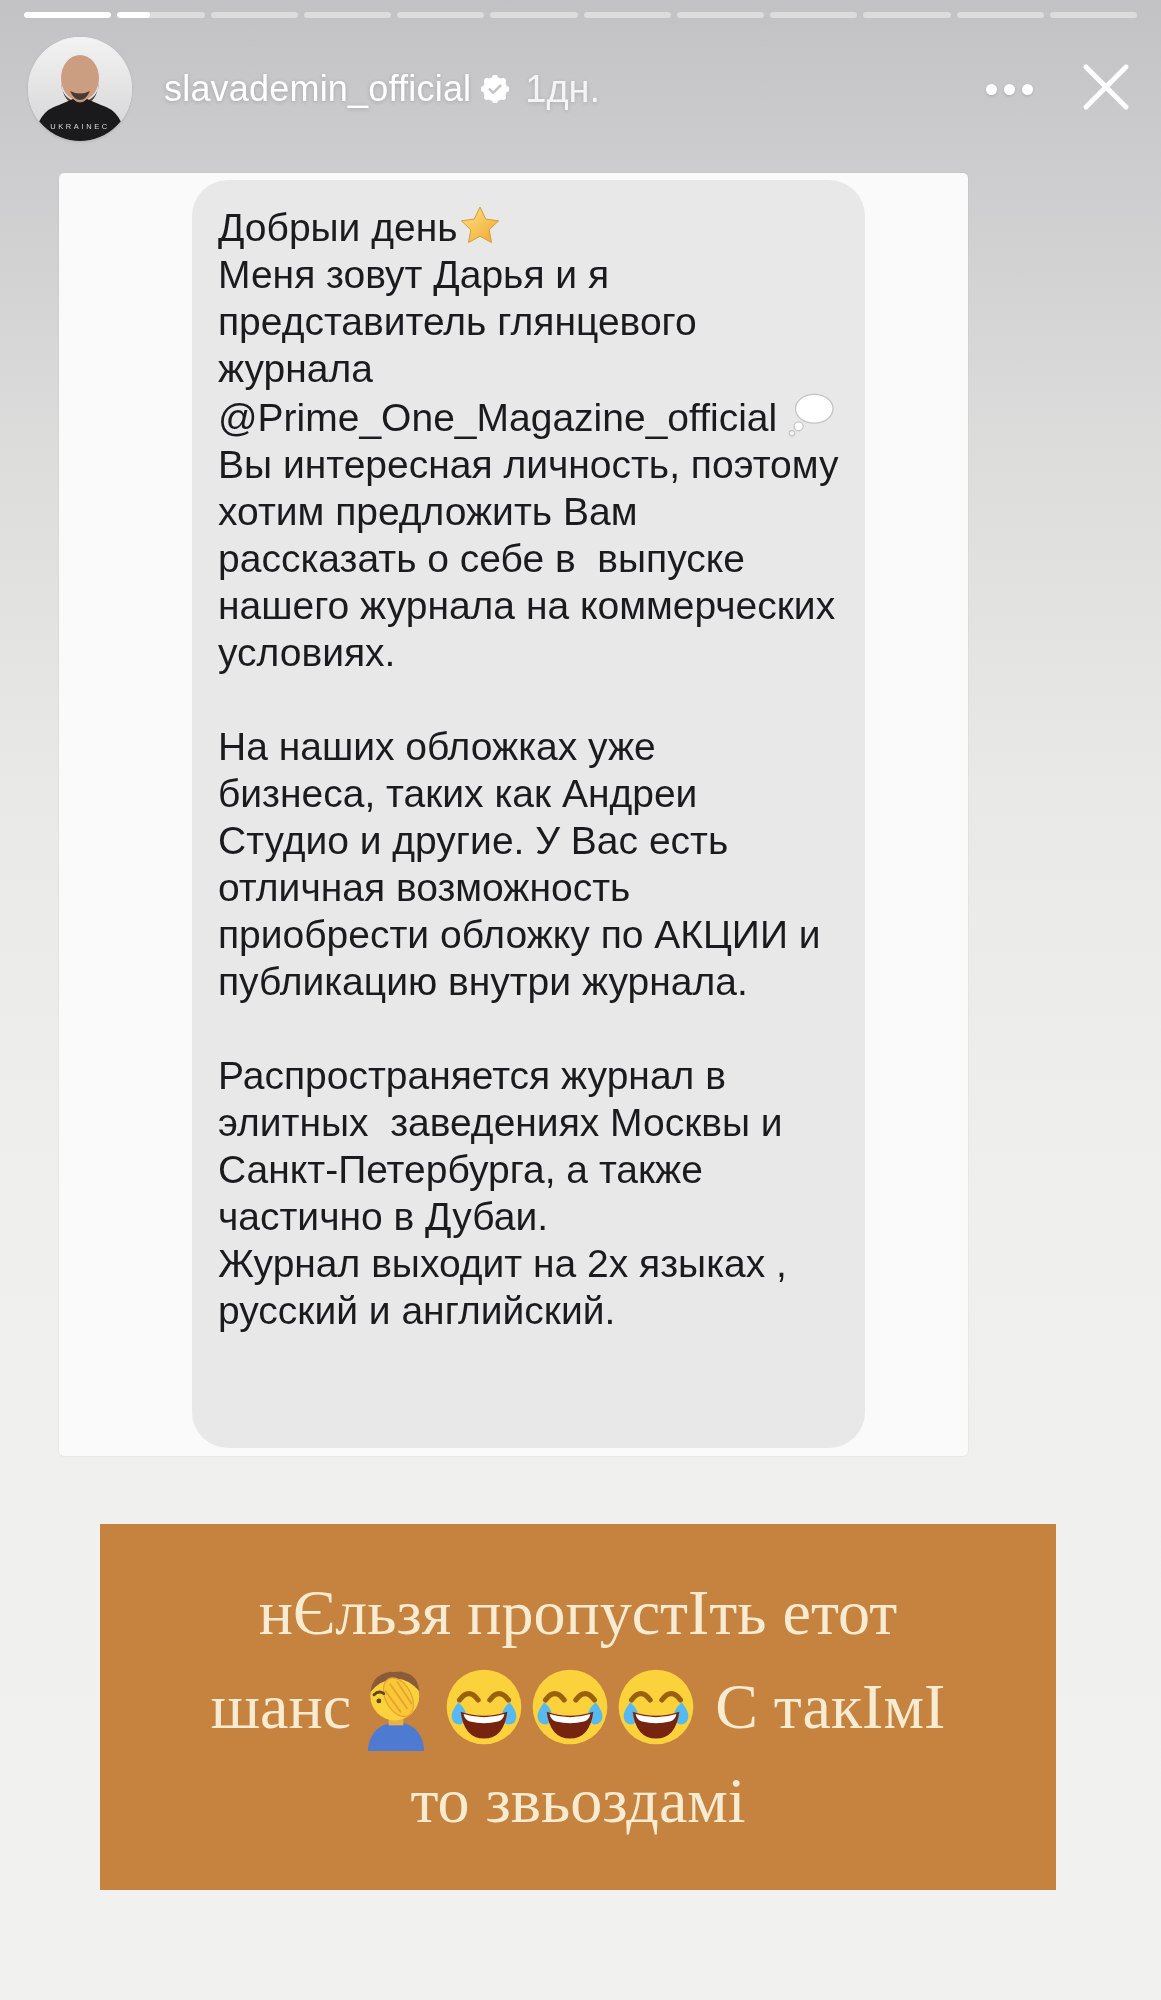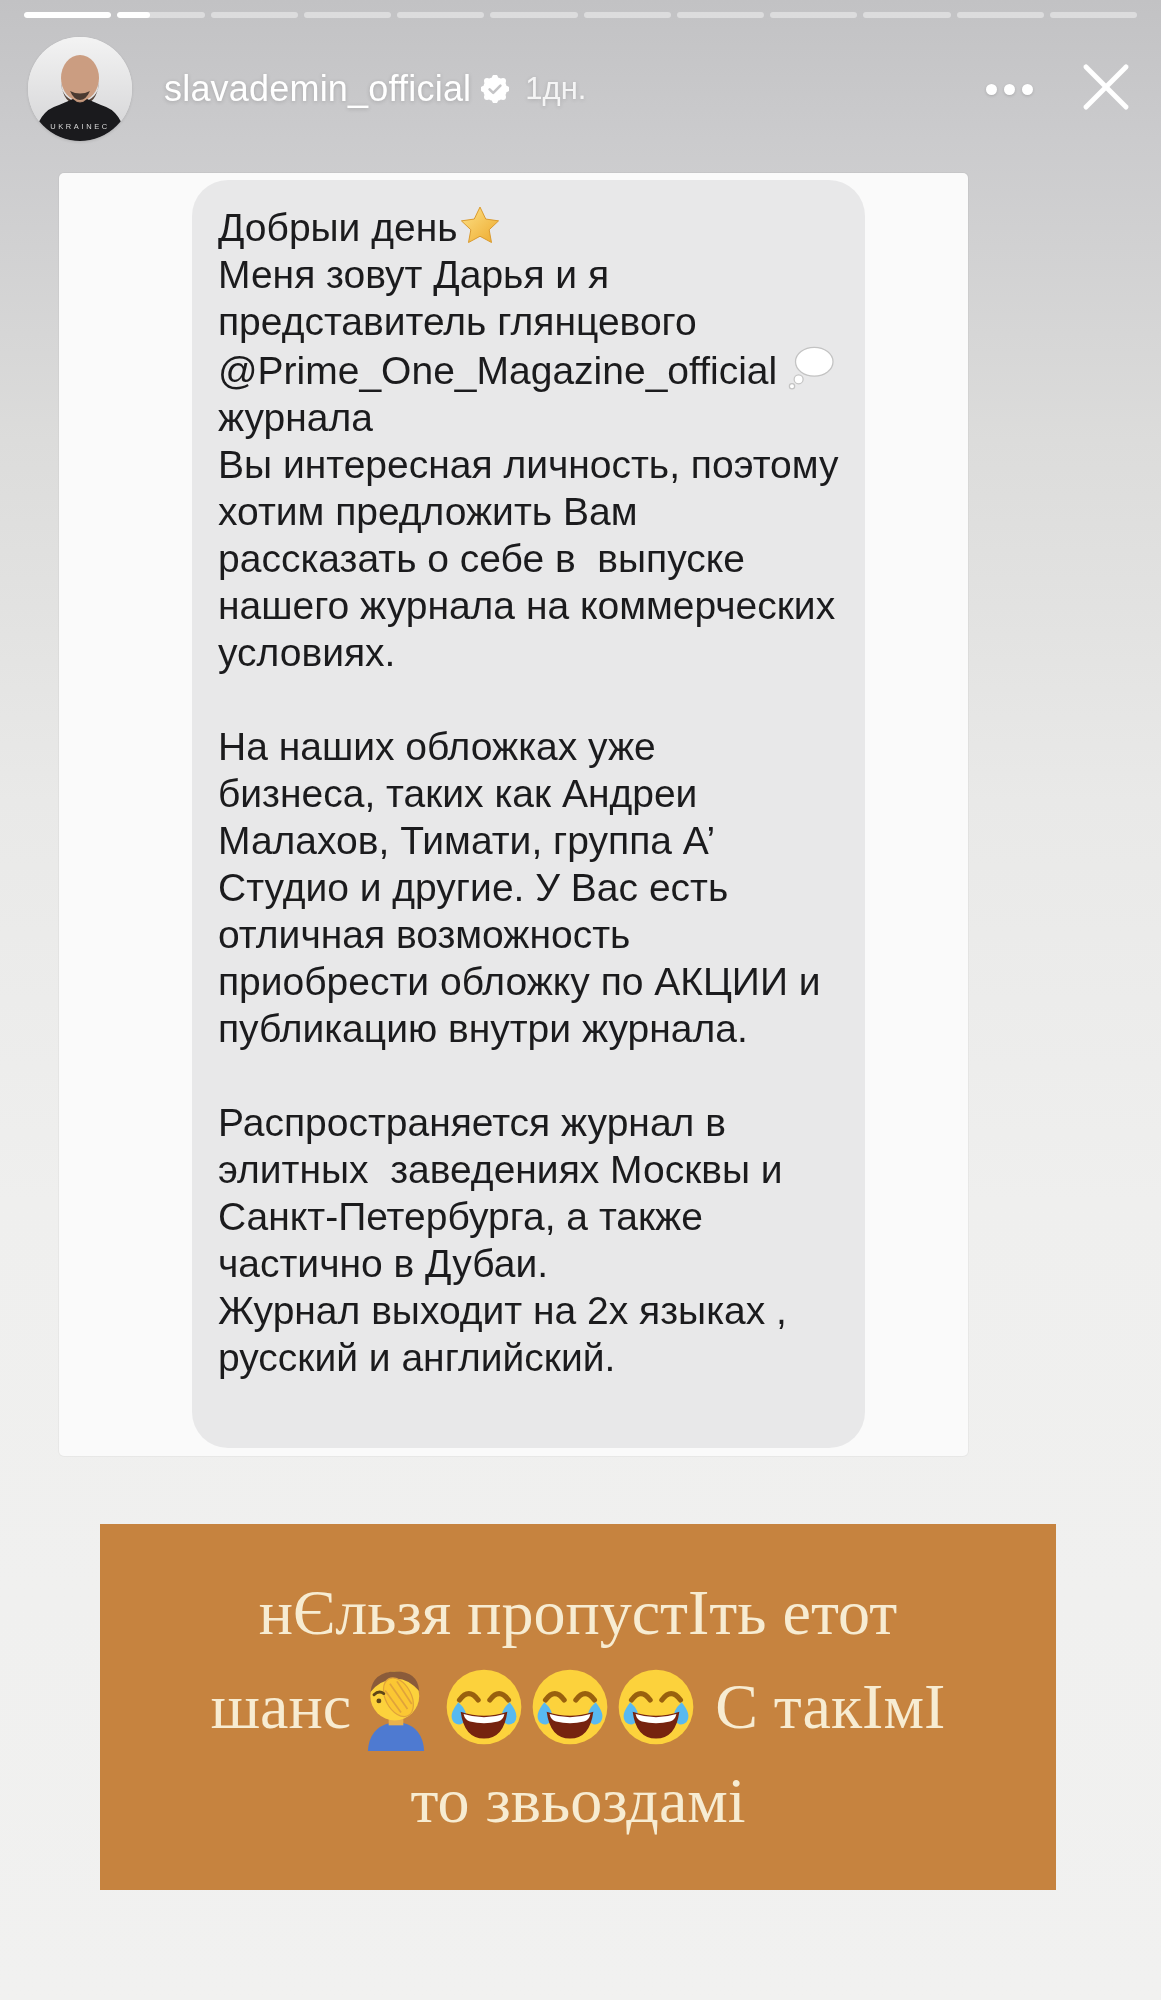--- a/index.html
+++ b/index.html
@@ -29,21 +29,21 @@
     background:linear-gradient(180deg,#f4f4f4,#d6d6d8);
     box-shadow:0 1px 3px rgba(0,0,0,0.12);
   }
   .header-text { display:flex; align-items:center; margin-left:32px; min-width:0; }
   .username {
     color:#ffffff; font-weight:normal; font-size:36px; letter-spacing:0.2px;
     text-shadow:0 1px 4px rgba(0,0,0,0.18); white-space:nowrap;
   }
   .verified { margin-left:10px; flex:0 0 auto; display:block; }
   .timestamp {
-    color:rgba(255,255,255,0.85); font-size:31px; margin-left:16px;
+    color:rgba(255,255,255,0.85); font-size:38px; margin-left:16px;
     text-shadow:0 1px 4px rgba(0,0,0,0.15); white-space:pre;text-align:right;
   }
   .header-spacer { flex:1; }
   .more-button { display:flex; gap:7px; align-items:center; padding:10px; cursor:pointer; }
   .dot { width:11px; height:11px; border-radius:50%; background:#ffffff;
          box-shadow:0 1px 3px rgba(0,0,0,0.15); }
   .close-button { margin-left:30px; padding:4px; cursor:pointer; }
   
   .screenshot {
     position:absolute; left:59px; top:173px; width:909px; height:1283px;
@@ -178,39 +178,38 @@
         <defs>
               <linearGradient id="stg" x1="0" y1="0" x2="1" y2="1">
           <stop offset="0" stop-color="#fde289"></stop>
                 <stop offset="1" stop-color="#eda92c"></stop>
               </linearGradient>
             </defs>
         <path d="M18 2.5l4.7 9.8 10.5 1.5-7.7 7.3 1.9 10.4L18 26.4 8.6 31.5l1.9-10.4-7.7-7.3 10.5-1.5z" fill="url(#stg)" stroke="#d9992b" stroke-width="0.8"></path>
       </svg></div>
       <div class="msg-line">Меня зовут Дарья и я</div>
       <div class="msg-line">представитель глянцевого</div>
+      <div class="msg-line">журнала</div>
       <div class="msg-line"><span>@Prime_One_Magazine_official </span><svg class="inline-emoji" width="50" height="46" viewBox="0 0 40 36">
         <g fill="#ffffff" stroke="#c3c3c3" stroke-width="1">
           <ellipse cx="21" cy="13" rx="15" ry="11.5"></ellipse>
           <circle cx="8.5" cy="27" r="3.6"></circle>
           <circle cx="3.2" cy="32.6" r="2.1"></circle>
         </g>
       </svg></div>
-      <div class="msg-line">журнала</div>
       <div class="msg-line">Вы интересная личность, поэтому</div>
       <div class="msg-line">хотим предложить Вам</div>
       <div class="msg-line">рассказать о себе в  выпуске</div>
       <div class="msg-line">нашего журнала на коммерческих</div>
       <div class="msg-line">условиях.</div>
     </div>
 
     <div class="msg-paragraph">
       <div class="msg-line">На наших обложках уже</div>
       <div class="msg-line">бизнеса, таких как Андреи</div>
-      <div class="msg-line">Малахов, Тимати, группа А’</div>
       <div class="msg-line">Студио и другие. У Вас есть</div>
       <div class="msg-line">отличная возможность</div>
       <div class="msg-line">приобрести обложку по АКЦИИ и</div>
       <div class="msg-line">публикацию внутри журнала.</div>
     </div>
 
     <div class="msg-paragraph">
       <div class="msg-line">Распространяется журнал в</div>
       <div class="msg-line">элитных  заведениях Москвы и</div>
       <div class="msg-line">Санкт-Петербурга, а также</div>

